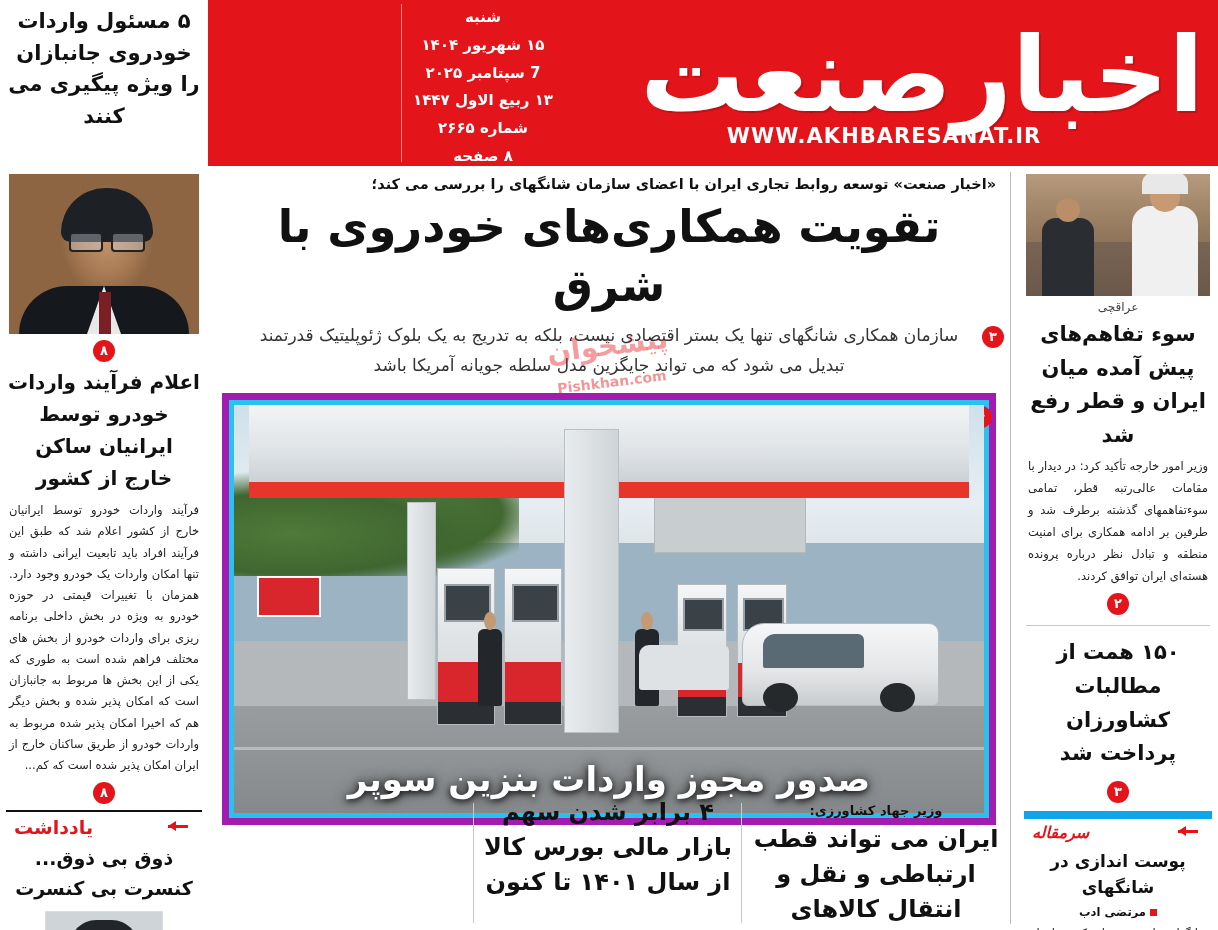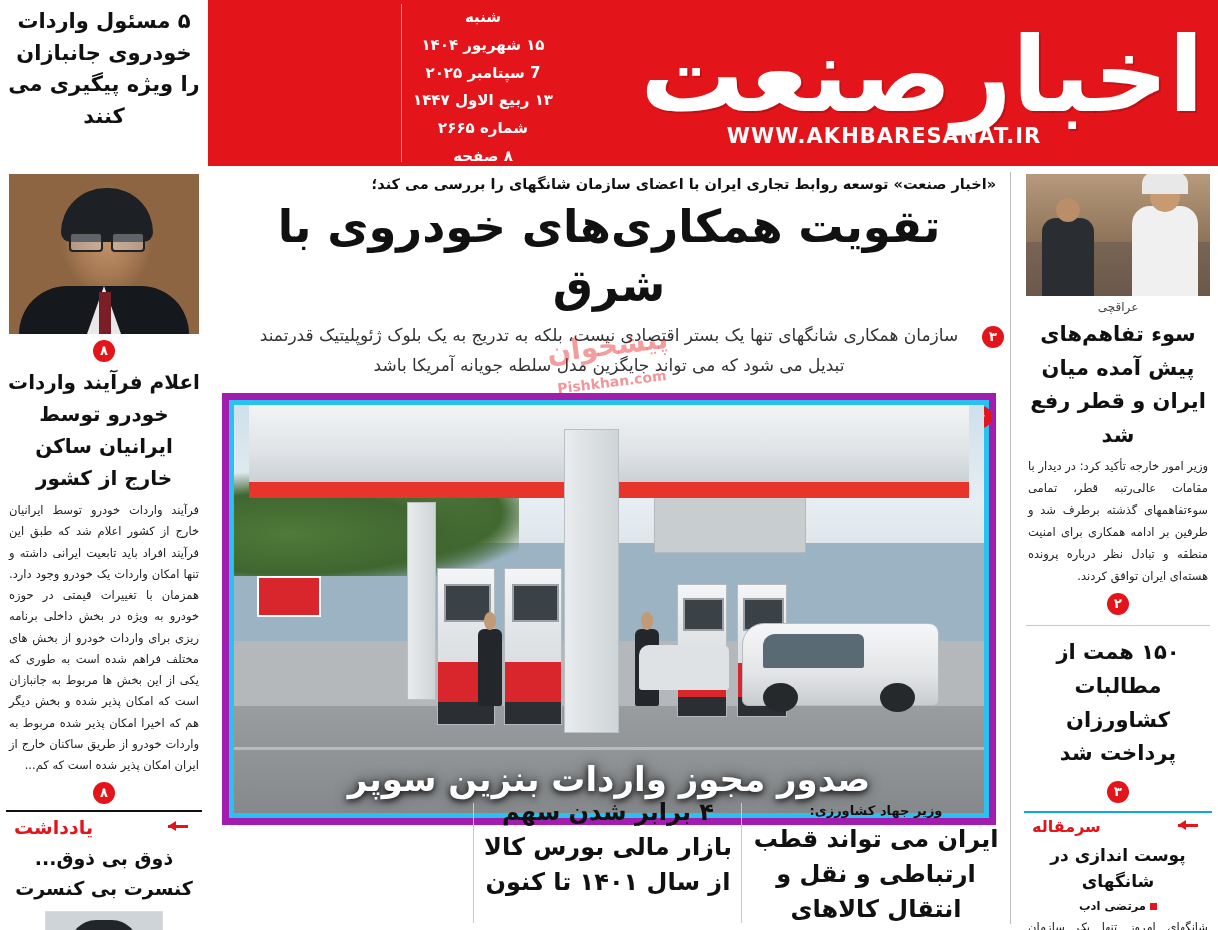--- a/index.html
+++ b/index.html
@@ -184,21 +184,21 @@
   .pm-manL{position:absolute;left:16px;bottom:0;width:52px;height:78px;background:#2a2d31;border-radius:14px 14px 0 0;}
   .pm-manL:before{content:"";position:absolute;left:14px;top:-20px;width:24px;height:24px;border-radius:50%;background:#b98e68;}
   .pm-manR{position:absolute;right:12px;bottom:0;width:66px;height:90px;background:#f0f0f0;border-radius:18px 18px 0 0;}
   .pm-manR:before{content:"";position:absolute;left:18px;top:-24px;width:30px;height:30px;border-radius:50%;background:#c79a72;}
   .pm-manR:after{content:"";position:absolute;left:10px;top:-34px;width:46px;height:22px;border-radius:12px 12px 0 0;background:#e8e8e8;}
   .small-caption{text-align:center;font-size:12px;color:#444;padding:4px 0 2px 0;}
   .hl-right{text-align:center;font-weight:bold;font-size:21px;line-height:1.6;color:#111;padding:2px 8px 4px 8px;}
   .body-right{text-align:justify;font-size:11.5px;line-height:1.9;color:#222;padding:0 10px;}
   .op-head{
     display:flex;align-items:center;justify-content:space-between;
-    padding:4px 8px 2px 8px;border-top:2px solid #0ea5e9;margin:6px 6px 0 6px;
+    padding:4px 8px 2px 8px;border-top:8px solid #0ea5e9;margin:6px 6px 0 6px;font-style:italic;
   }
   .op-head .label{color:#e3151b;font-weight:bold;font-size:16px;}
   .op-title{text-align:center;font-weight:bold;font-size:17px;line-height:1.55;padding:4px 8px 2px 8px;}
   .op-author{text-align:center;font-size:11.5px;font-weight:bold;padding:2px 0 4px 0;}
   .op-author .sq{display:inline-block;width:7px;height:7px;background:#e3151b;margin-left:4px;vertical-align:middle;}
 </style>
 </head>
 <body>
 
 <div class="page">

